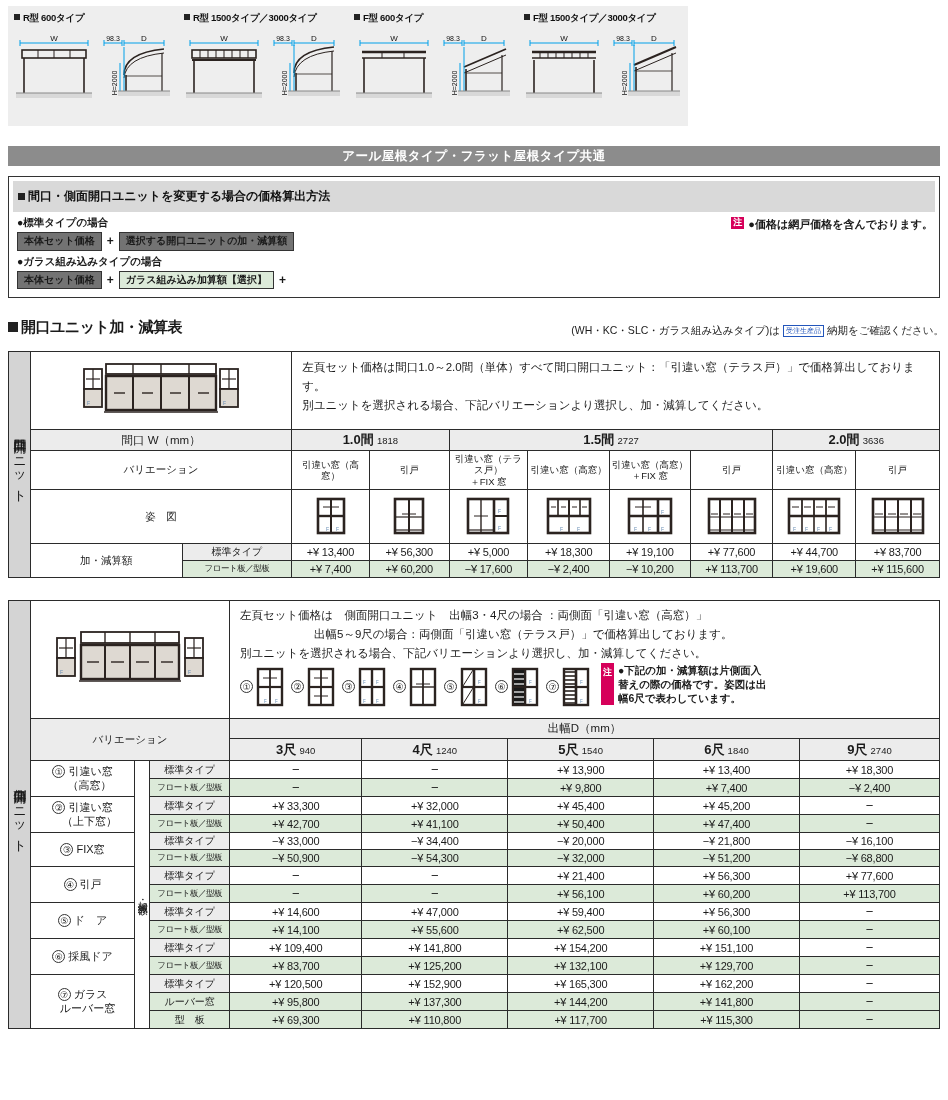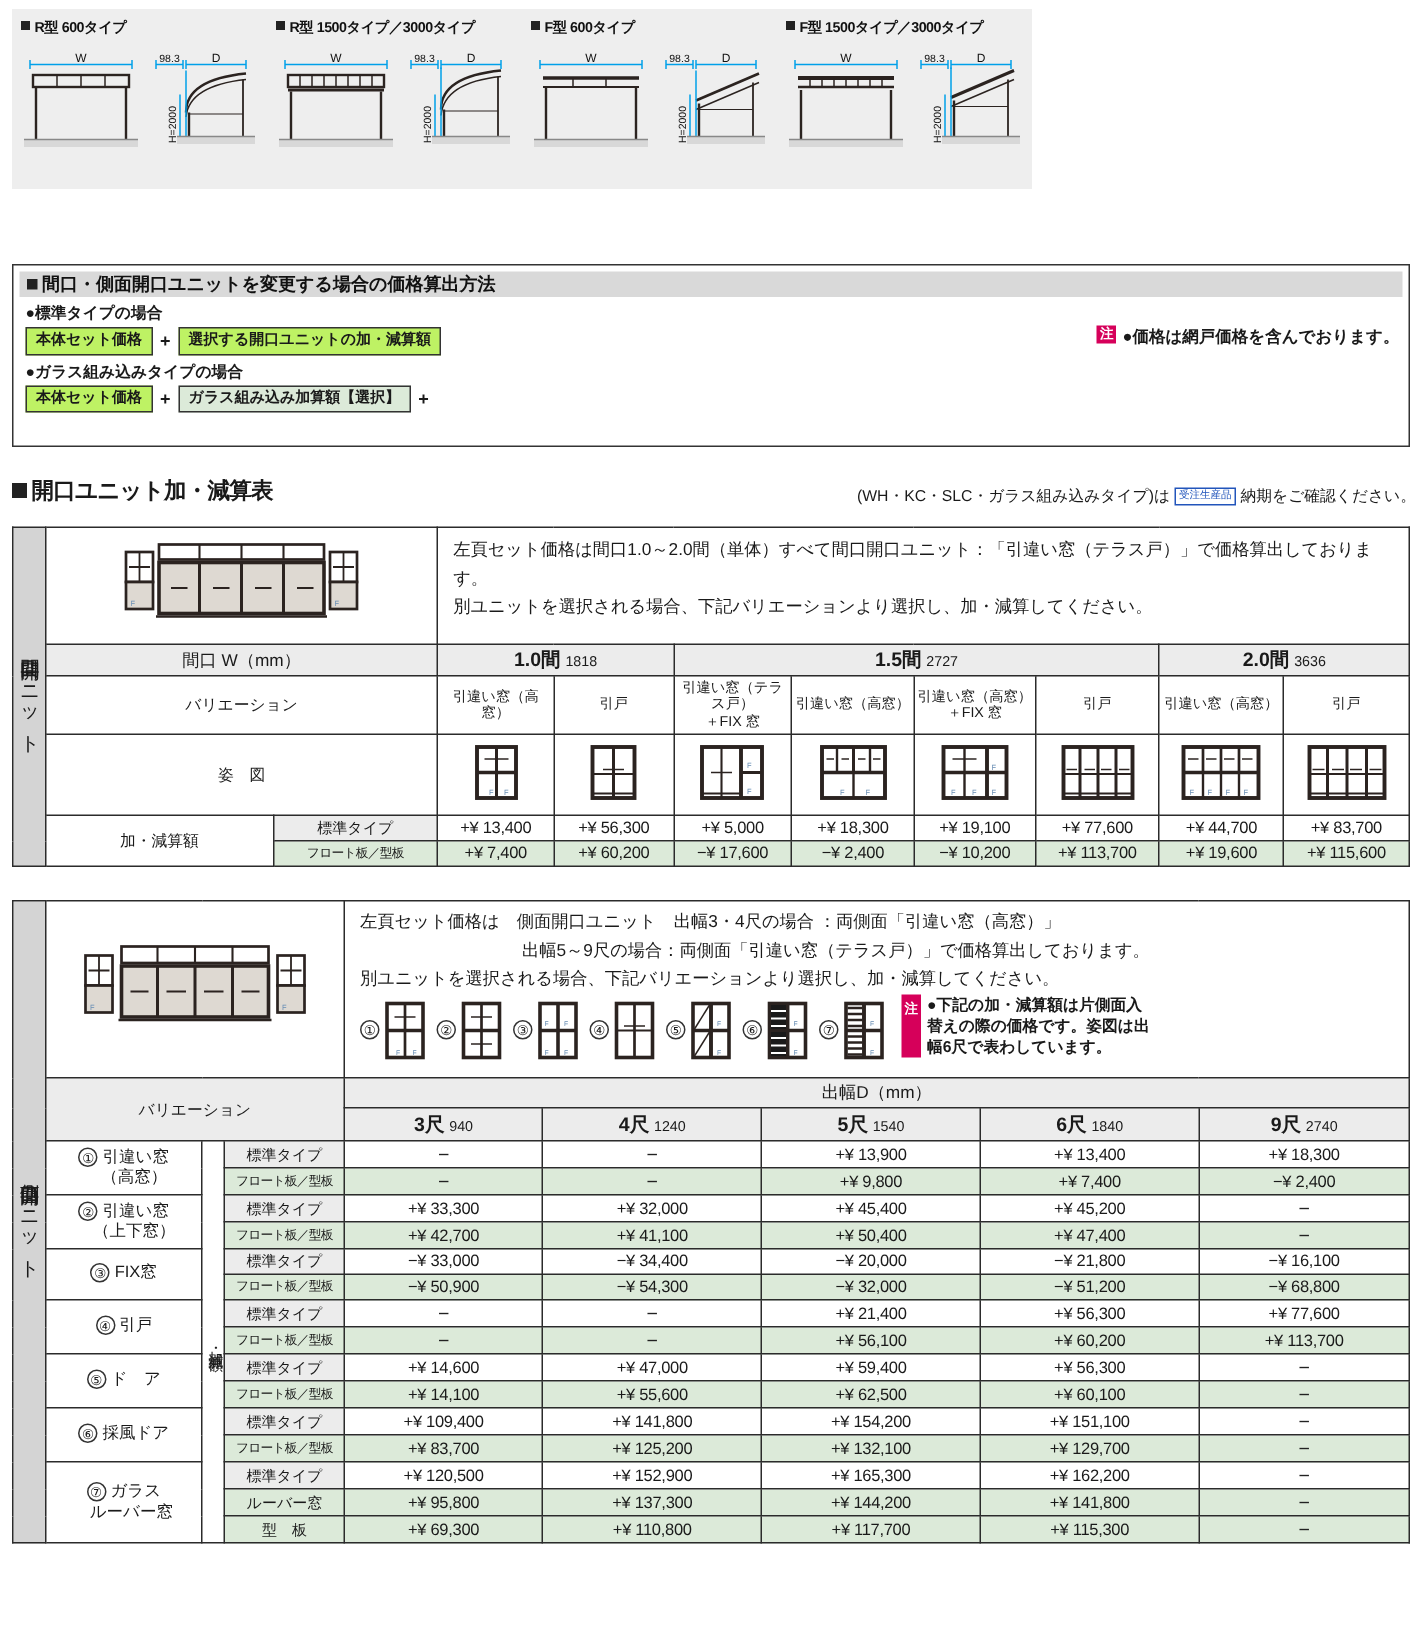--- a/index.html
+++ b/index.html
@@ -32,29 +32,29 @@
     background:#8c8c8c; color:#fff; font-size:12.5px; font-weight:bold;
     display:flex; align-items:center; justify-content:center; letter-spacing:0.5px;
   }
 
   
   .calc-box {
     position:absolute; left:8px; top:176px; width:932px; height:122px;
     border:1px solid #333; background:#fff;
   }
   .calc-head {
-    margin:4px; height:17px; background:#d9d9d9; display:flex; align-items:center;
+    margin:4px; height:31px; background:#d9d9d9; display:flex; align-items:center;
     padding-left:5px; font-size:12px; font-weight:bold; color:#111;
   }
   .calc-head .sq { display:inline-block; width:7px;height:7px;background:#222;margin-right:3px;}
   .calc-sub { font-size:10.5px; font-weight:bold; margin:4px 0 2px 8px; }
   .formula { display:flex; align-items:center; margin-left:8px; gap:5px; }
   .fbox {
     border:1px solid #333; padding:2px 6px; font-size:10px; font-weight:bold;
-    background:#bef264; white-space:nowrap; line-height:1.25;
+    background:#737373; white-space:nowrap; line-height:1.25;
   }
   .fbox.green { background:#dcead9; }
   .plus { font-size:12px; font-weight:bold; }
   .note-right {
     position:absolute; right:6px; top:40px; display:flex; align-items:flex-start; gap:4px;
   }
   .note-badge {
     background:#d6005a; color:#fff; font-size:9px; font-weight:bold;
     padding:1px 2px; line-height:1.1;
   }
@@ -298,20 +298,21 @@
           <line x1="62" y1="20" x2="62" y2="58" stroke="#2b2320" stroke-width="1.2"></line>
           <line x1="20" y1="30" x2="20" y2="58" stroke="#00a0e9" stroke-width="1"></line>
           <text x="17" y="50" font-size="7" fill="#111" text-anchor="middle" transform="rotate(-90 17 50)" font-family="Liberation Sans, sans-serif">H=2000</text>
           <rect x="18" y="58" width="52" height="5" fill="#d8d8d8"></rect>
           <line x1="18" y1="58" x2="70" y2="58" stroke="#888" stroke-width="1"></line>
         </svg>
       </div>
     </div>
   </div>
 
+  <div class="banner">アール屋根タイプ・フラット屋根タイプ共通</div>
 
   <div class="calc-box">
     <div class="calc-head">
       <span class="sq"></span>
         <span>間口・側面開口ユニットを変更する場合の価格算出方法</span>
     </div>
     <div class="calc-sub">●標準タイプの場合</div>
     <div class="formula">
       <span class="fbox">本体セット価格</span>
       <span class="plus">+</span>
@@ -560,21 +561,21 @@
           <text x="15" y="50" font-size="5" fill="#6a8fb5" font-family="Liberation Sans, sans-serif">F</text>
           <rect x="140" y="14" width="18" height="20" fill="none" stroke="#2b2320" stroke-width="1.8"></rect>
           <line x1="149" y1="14" x2="149" y2="34" stroke="#2b2320" stroke-width="1.2"></line>
           <line x1="142" y1="24" x2="156" y2="24" stroke="#2b2320" stroke-width="1.2"></line>
           <rect x="140" y="34" width="18" height="18" fill="#ded9d2" stroke="#2b2320" stroke-width="1.8"></rect>
           <text x="143" y="50" font-size="5" fill="#6a8fb5" font-family="Liberation Sans, sans-serif">F</text>
         </svg>
       </td>
       <td colspan="5" class="desc-cell" style="padding-top:5px;">
         <div>左頁セット価格は　側面開口ユニット　出幅3・4尺の場合 ：両側面「引違い窓（高窓）」</div>
-        <div style="margin-left:108px;">出幅5～9尺の場合：両側面「引違い窓（テラス戸）」で価格算出しております。</div>
+        <div style="margin-left:74px;">出幅5～9尺の場合：両側面「引違い窓（テラス戸）」で価格算出しております。</div>
         <div>別ユニットを選択される場合、下記バリエーションより選択し、加・減算してください。</div>
         <div style="display:flex;align-items:flex-start;">
           <div class="glyphrow">
             <span class="glyphitem">
                   <span class="glyphnum">①</span>
               <svg width="30" height="40">
                     <rect x="3" y="2" width="24" height="36" fill="none" stroke="#2b2320" stroke-width="2.4"></rect>
                     <line x1="15" y1="2" x2="15" y2="38" stroke="#2b2320" stroke-width="1.8"></line>
                     <line x1="3" y1="20" x2="27" y2="20" stroke="#2b2320" stroke-width="2.2"></line>
                     <line x1="8" y1="11" x2="22" y2="11" stroke="#2b2320" stroke-width="1"></line>

